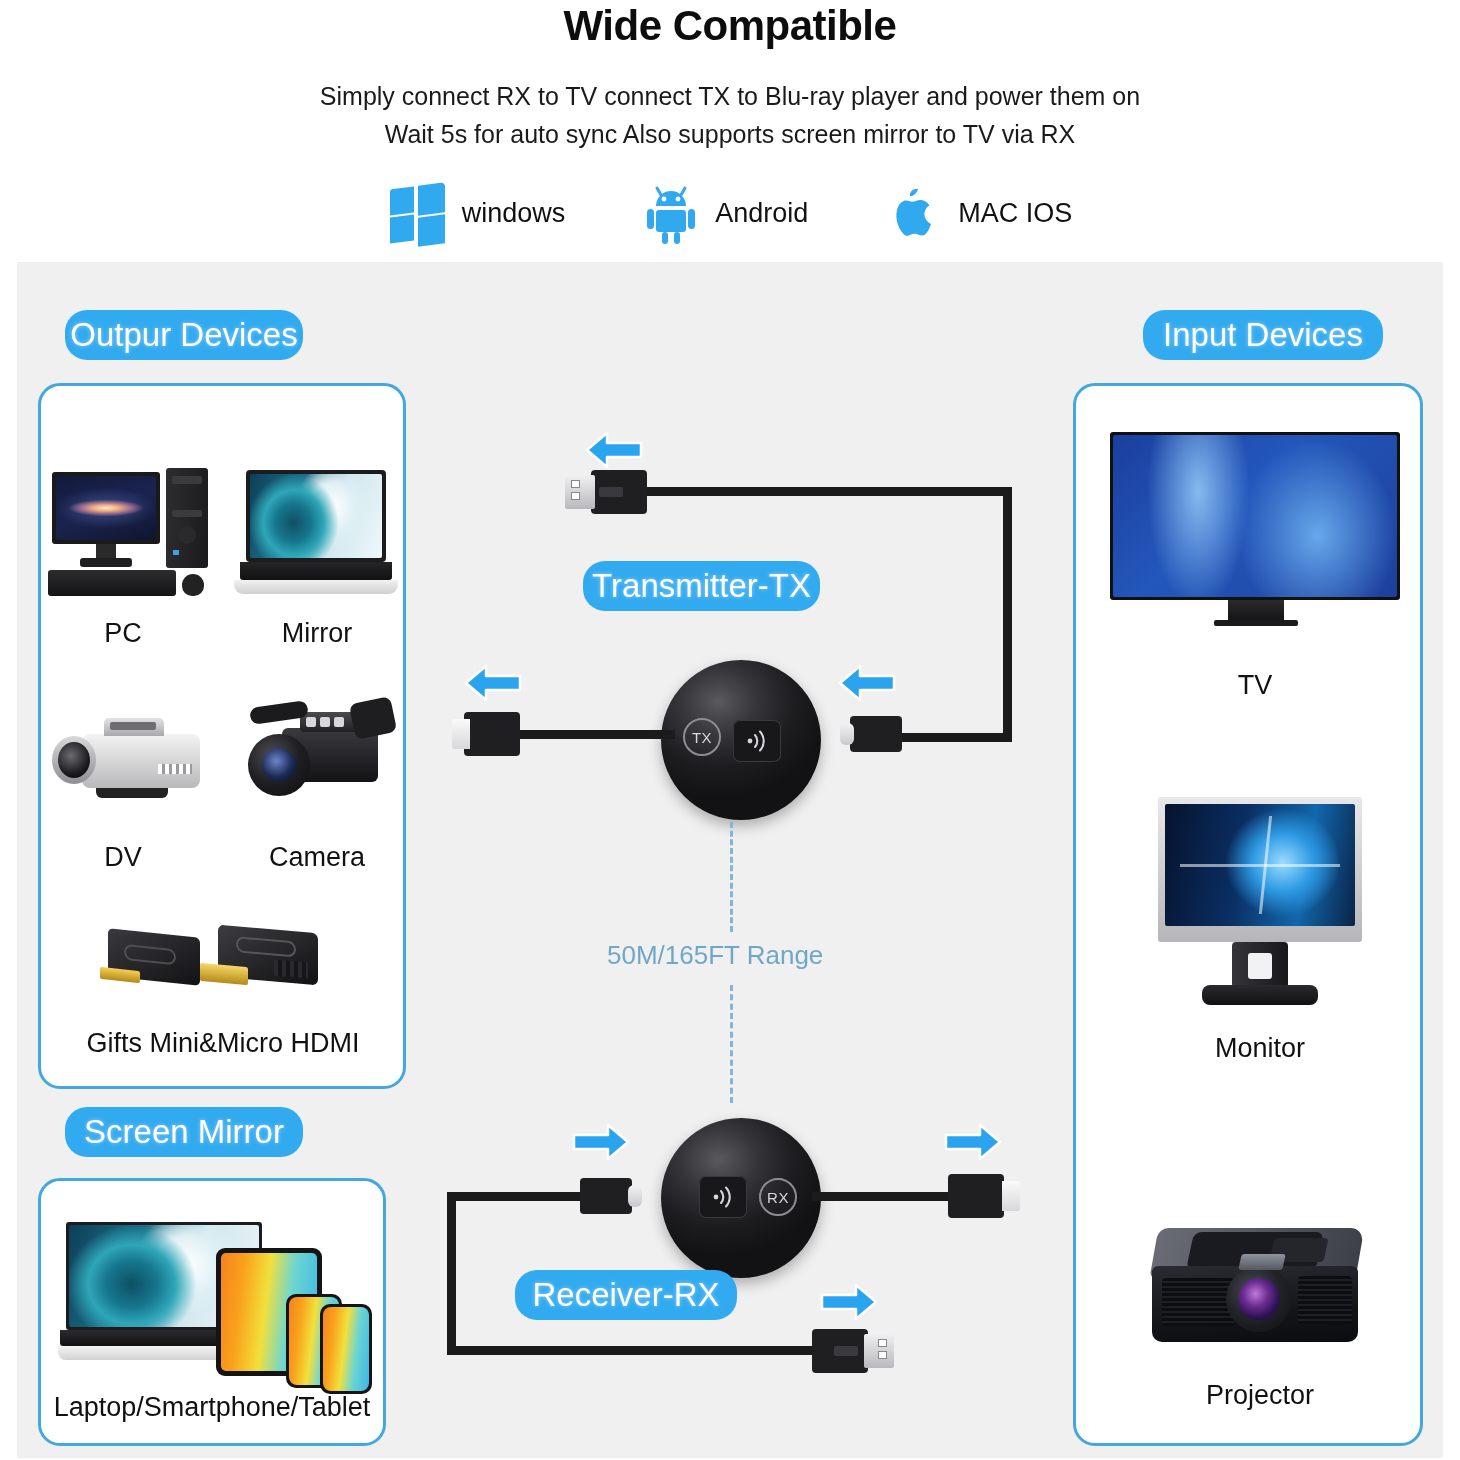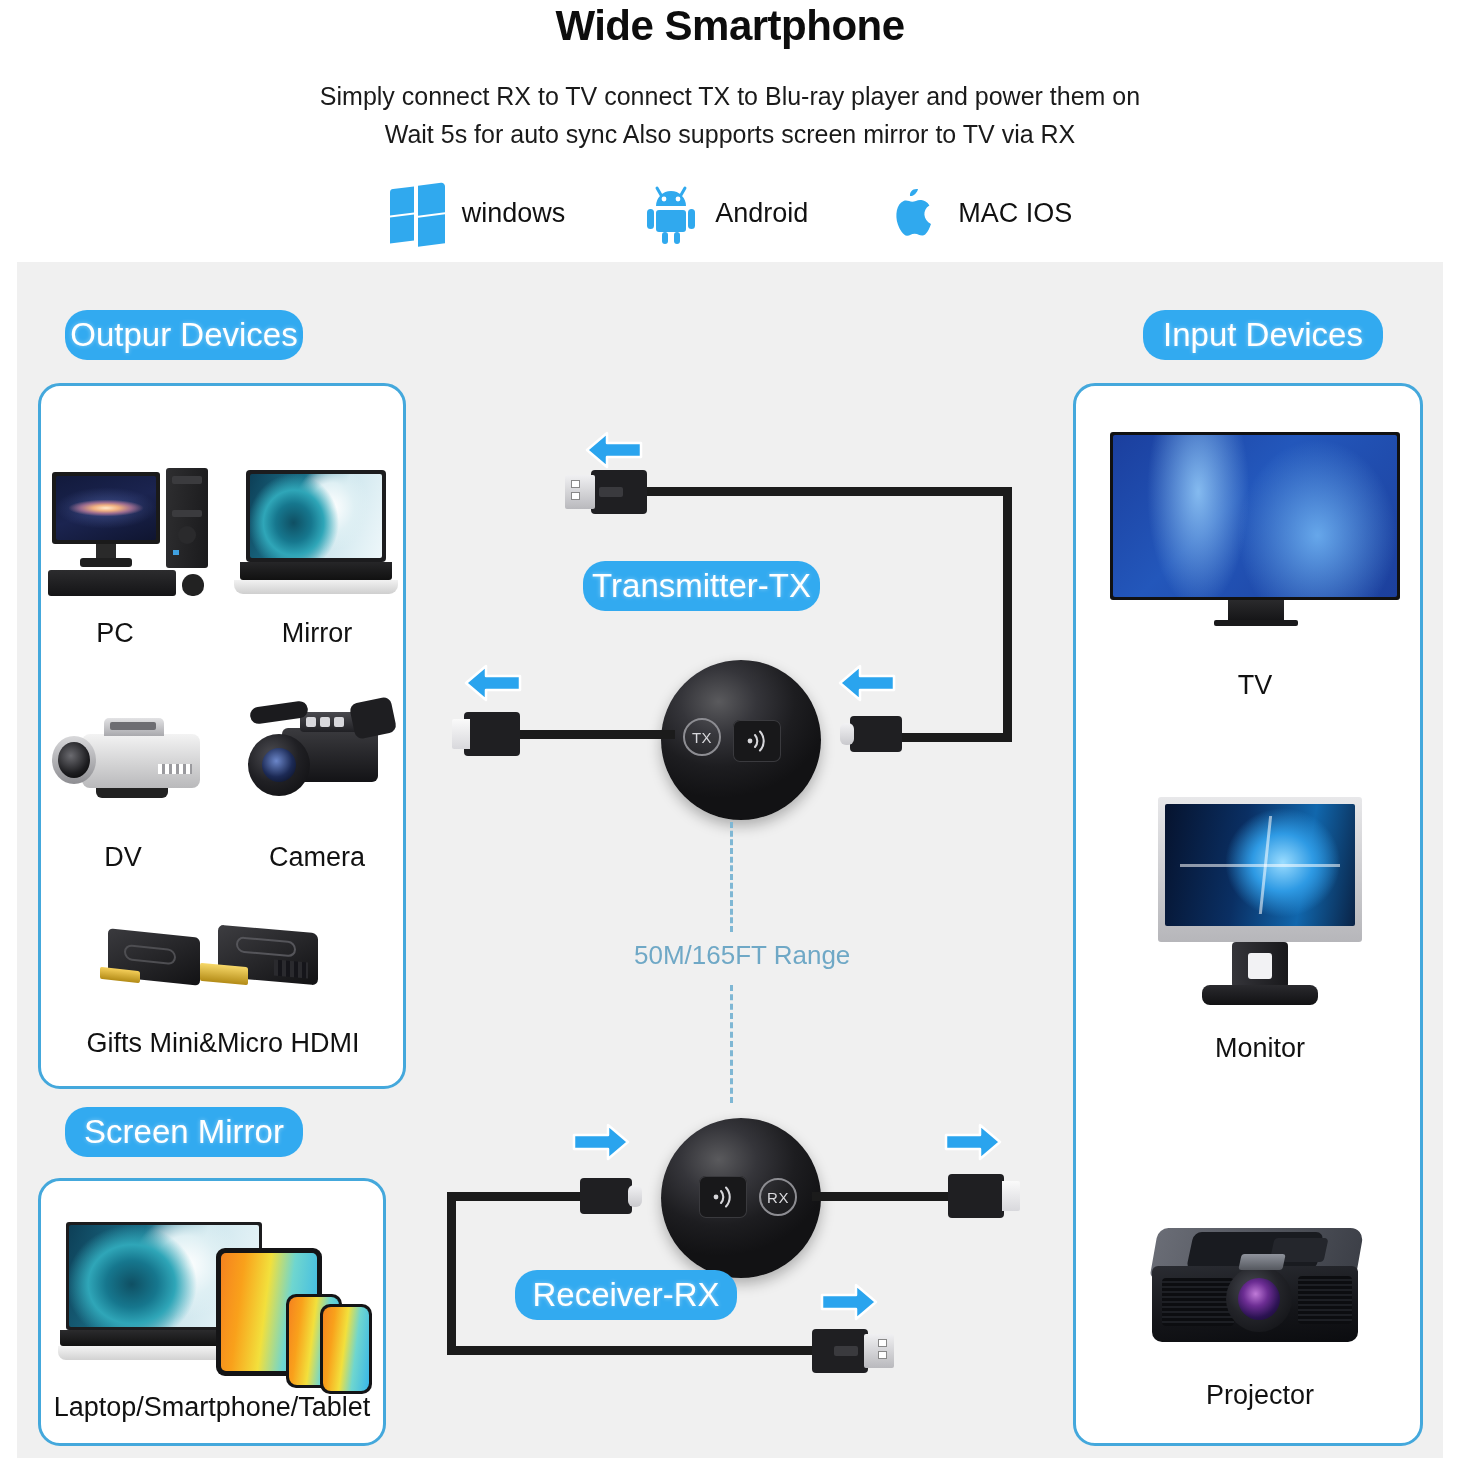--- a/index.html
+++ b/index.html
@@ -126,32 +126,32 @@
     font-size: 15px; color: #d8d8dc; letter-spacing: .5px;
     background: rgba(255,255,255,0.02);
   }
   .puck-btn-rect {
     position: absolute; border-radius: 7px;
     background: #18181a; box-shadow: inset 0 0 0 1px #3a3a3e;
     display:flex; align-items:center; justify-content:center;
   }
 
   .range-label {
-    position: absolute; font-size: 26px; color: #6FA8C6; white-space: nowrap; margin-left: 27px;
+    position: absolute; font-size: 26px; color: #6FA8C6; white-space: nowrap;
   }
   .dashline {
     position: absolute; width: 0; border-left: 3px dashed #7FB7D4;
   }
 </style>
 </head>
 <body>
 
 <div id="page">
 
-  <div class="hdr-title">Wide Smartphone</div>
+  <div class="hdr-title">Wide Compatible</div>
   <div class="hdr-sub l1">Simply connect RX to TV connect TX to Blu-ray player and power them on</div>
   <div class="hdr-sub l2">Wait 5s for auto sync Also supports screen mirror to TV via RX</div>
 
   <div class="os-row">
 
     <div class="os-item">
       <div class="os-ico">
         <div class="win-q a"></div>
           <div class="win-q b"></div>
         <div class="win-q c"></div>
@@ -208,21 +208,21 @@
     <div style="position:absolute;left:118px;top:0px;width:42px;height:100px;background:linear-gradient(95deg,#2e2e30,#1a1a1c);border-radius:3px;">
       <div style="position:absolute;left:6px;top:8px;width:30px;height:8px;background:#3b3b3e;border-radius:2px;"></div>
       <div style="position:absolute;left:6px;top:42px;width:30px;height:7px;background:#3b3b3e;border-radius:2px;"></div>
       <div style="position:absolute;left:12px;top:58px;width:18px;height:18px;border-radius:50%;background:#2a2a2c;"></div>
       <div style="position:absolute;left:7px;top:82px;width:6px;height:5px;background:#3fa0e0;"></div>
     </div>
 
     <div style="position:absolute;left:0px;top:102px;width:128px;height:26px;background:linear-gradient(#2c2c2e,#141416);border-radius:3px;"></div>
     <div style="position:absolute;left:134px;top:106px;width:22px;height:22px;background:#222;border-radius:50% 50% 45% 45%;"></div>
   </div>
-  <div class="dev-cap" style="left:40px;top:618px;width:150px;">PC</div>
+  <div class="dev-cap" style="left:48px;top:618px;width:150px;">PC</div>
 
   <div style="position:absolute;left:232px;top:470px;width:170px;height:132px;">
     <div style="position:absolute;left:14px;top:0px;width:140px;height:92px;background:#1c1c1e;border-radius:4px;padding:4px;">
       <div class="mon-screen" style="left:4px;top:4px;width:132px;height:84px;">
           <div class="wave"></div>
         </div>
     </div>
     <div style="position:absolute;left:8px;top:92px;width:152px;height:18px;background:linear-gradient(#262628,#111);border-radius:0 0 3px 3px;"></div>
     <div style="position:absolute;left:2px;top:110px;width:164px;height:14px;background:linear-gradient(#f2f2f2,#cfcfcf);border-radius:0 0 9px 9px;"></div>
   </div>

